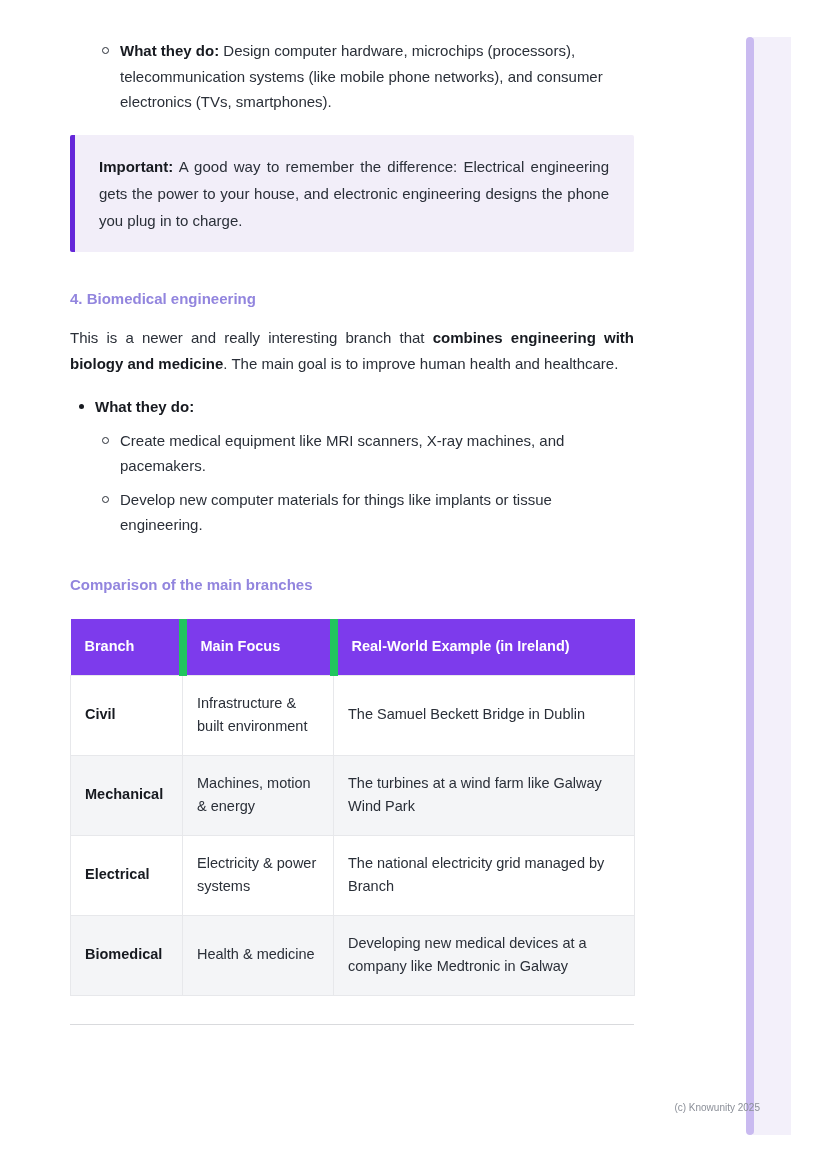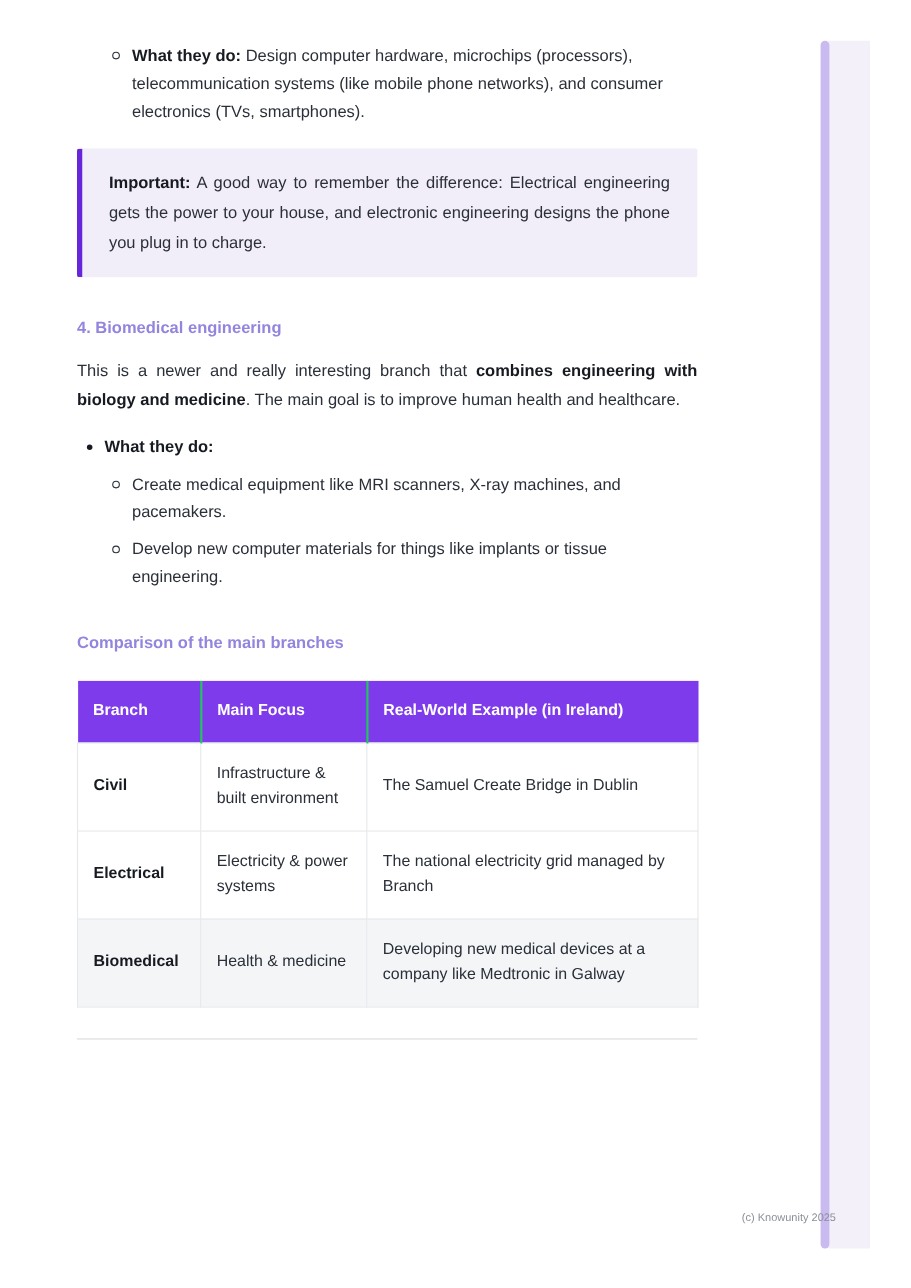--- a/index.html
+++ b/index.html
@@ -100,21 +100,21 @@
   table.comparison col.c1 { width: 112px; }
   table.comparison col.c2 { width: 151px; }
   table.comparison col.c3 { width: 301px; }
   table.comparison th {
     background: var(--table-header-bg, #7d3bec);
     color: #ffffff;
     font-weight: 700;
     text-align: left;
     padding: 16px 14px;
     border: none;
-    border-right: 2px solid #22c55e;
+    border-right: 8px solid #22c55e;
     height: 54px;
   }
   table.comparison th:last-child { border-right: none; }
   table.comparison td {
     border: 1px solid #e7e8eb;
     padding: 14px 14px;
     vertical-align: middle;
     height: 80px;
     color: #2a2f38;
   }
@@ -206,21 +206,26 @@
         <tr>
           <th>Branch</th>
           <th>Main Focus</th>
           <th>Real-World Example (in Ireland)</th>
         </tr>
       </thead>
       <tbody>
         <tr>
           <td class="branch">Civil</td>
           <td>Infrastructure &amp; built environment</td>
-          <td>The Samuel Create Bridge in Dublin</td>
+          <td>The Samuel Beckett Bridge in Dublin</td>
+        </tr>
+        <tr class="alt">
+          <td class="branch">Mechanical</td>
+          <td>Machines, motion &amp; energy</td>
+          <td>The turbines at a wind farm like Galway Wind Park</td>
         </tr>
         <tr>
           <td class="branch">Electrical</td>
           <td>Electricity &amp; power systems</td>
           <td>The national electricity grid managed by Branch</td>
         </tr>
         <tr class="alt">
           <td class="branch">Biomedical</td>
           <td>Health &amp; medicine</td>
           <td>Developing new medical devices at a company like Medtronic in Galway</td>

